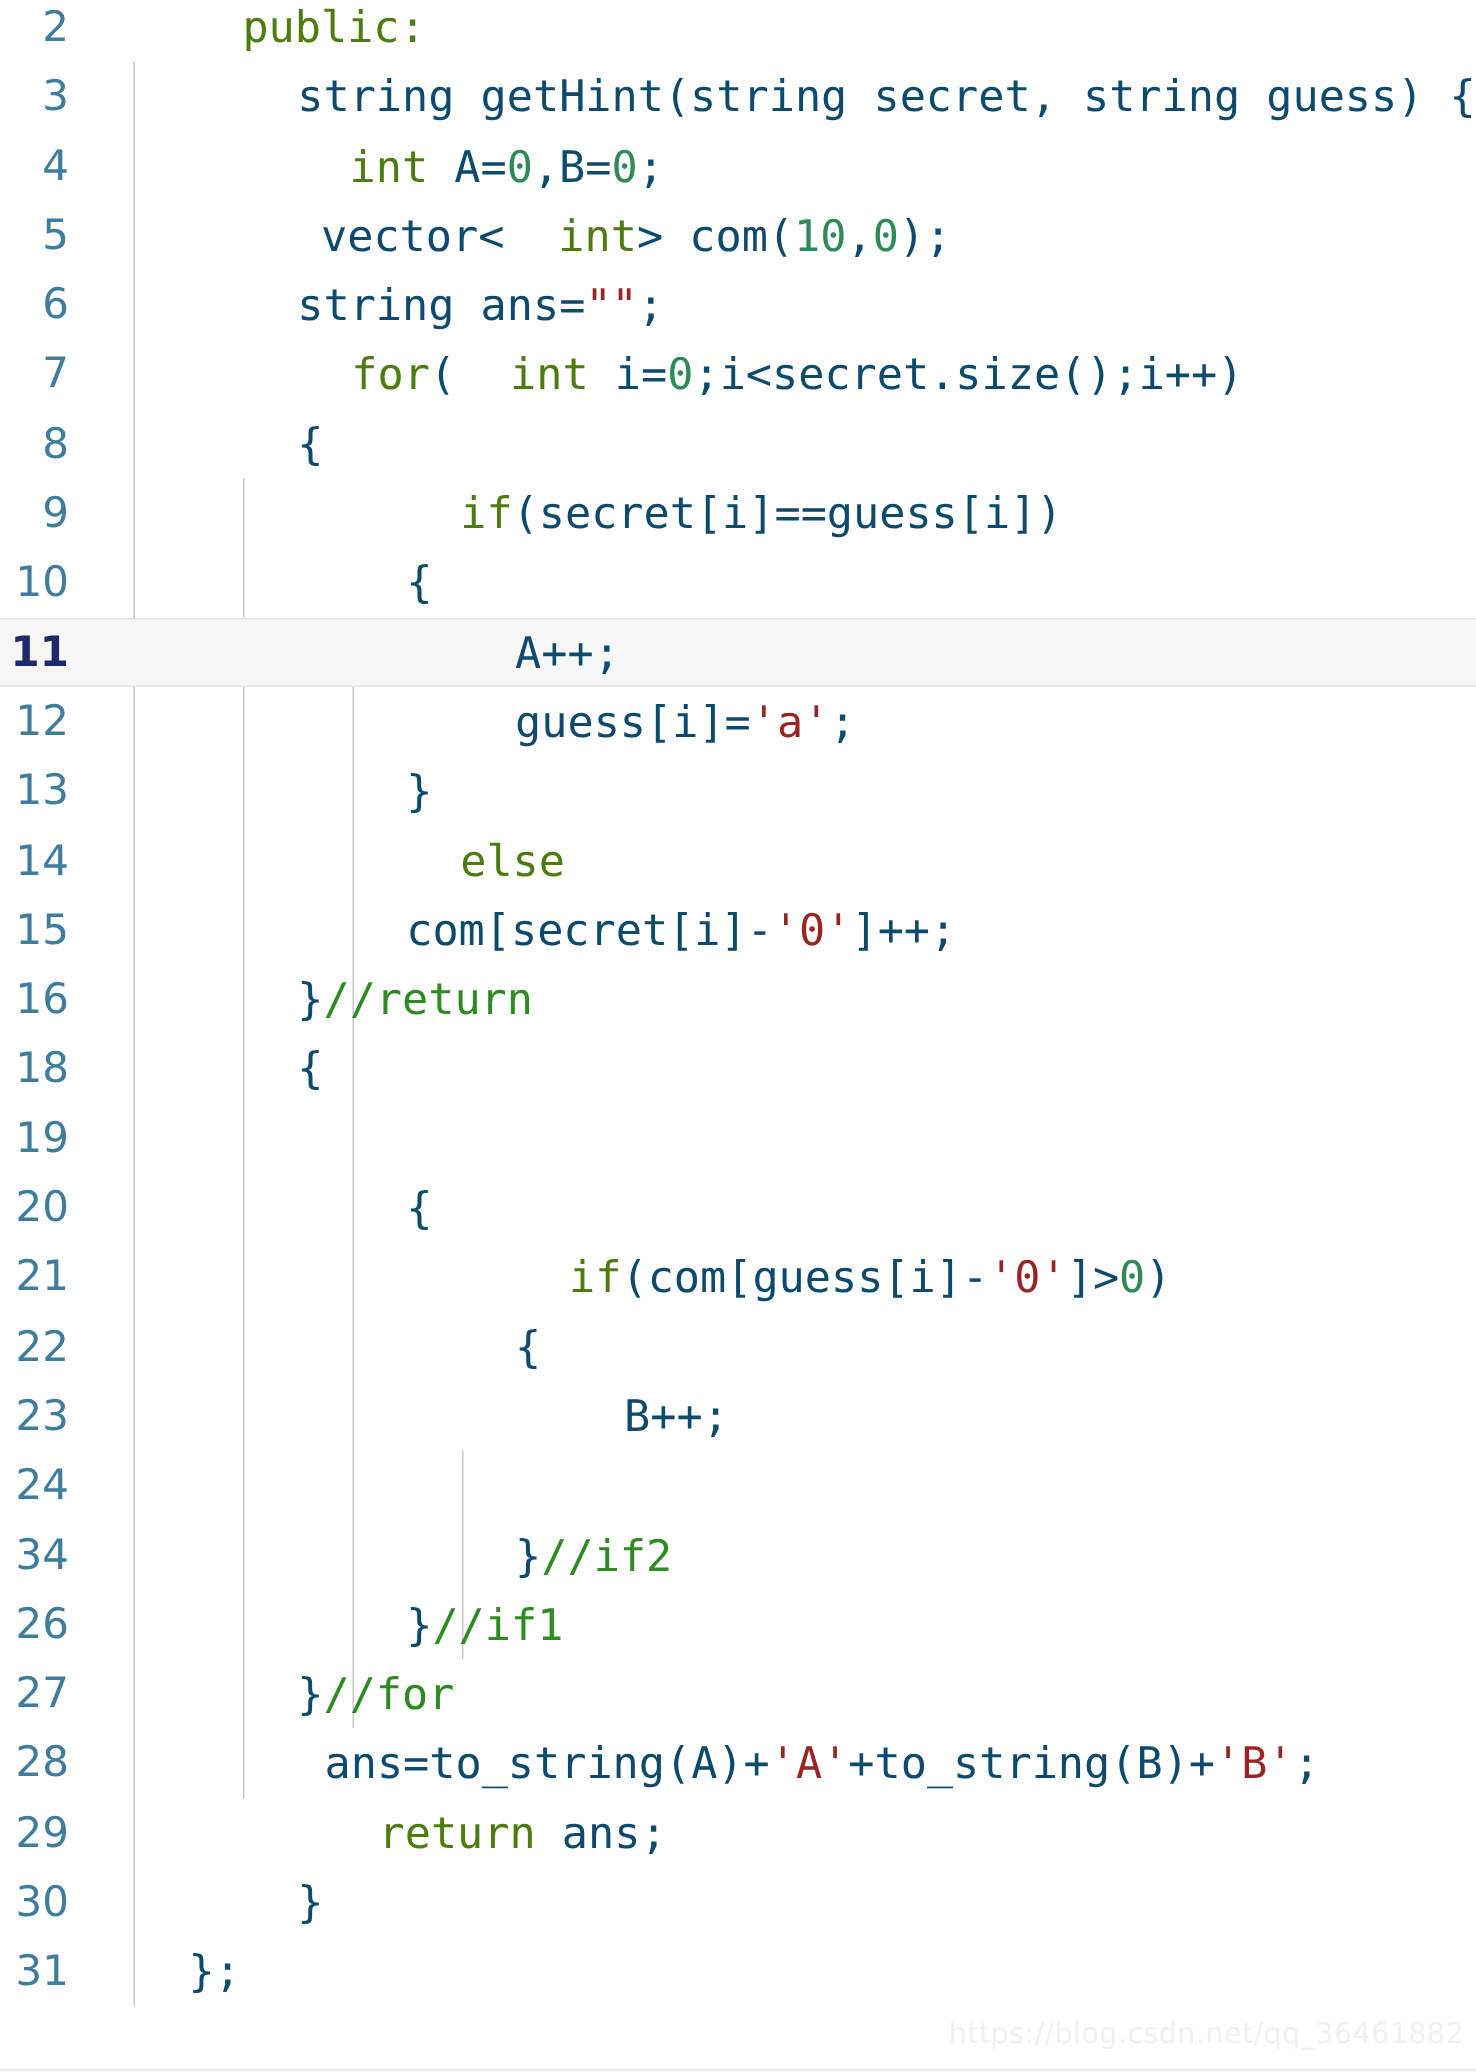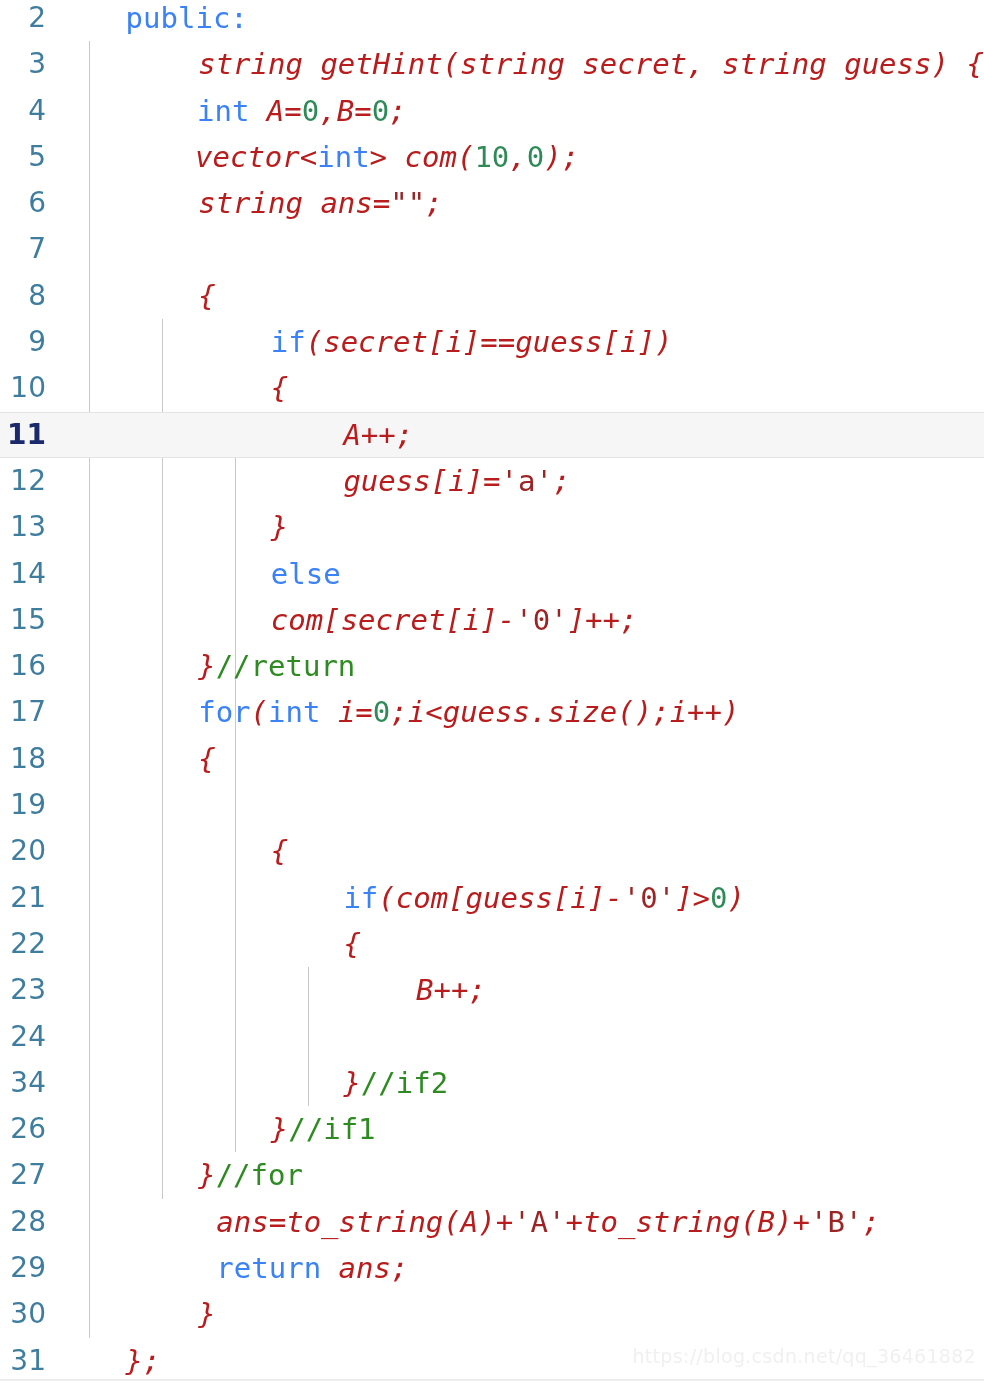--- a/index.html
+++ b/index.html
@@ -72,25 +72,25 @@
   }
 
   .code-text {
     position: absolute;
     left: 53px;
     top: 0;
     color: #1b1b1b;
   }
 
   
-  .tok-kw   { color: #3b82f6; }
+  .tok-kw   { color: #4d7c0f; margin-left: 36px; }
   .tok-num  { color: #2e8b57; }
   .tok-str  { color: #9b2525; }
   .tok-com  { color: #2e8b22; }
-  .tok-pln  { color: #b91c1c; font-style: italic; }
+  .tok-pln  { color: #0c4a6e; }
 
   
   #watermark {
     position: absolute;
     right: 8px;
     bottom: 14px;
     color: #f0f0f0;
     font-family: "DejaVu Sans", "Liberation Sans", sans-serif;
     font-size: 19px;
     letter-spacing: 0.3px;
@@ -115,33 +115,32 @@
       <div class="indent-guide" style="left: 89px; top: 41.3px; height: 1296.4px;"></div>
       <div class="indent-guide" style="left: 162px; top: 319.1px; height: 879.7px;"></div>
       <div class="indent-guide" style="left: 235px; top: 411.7px; height: 740.8px;"></div>
       <div class="indent-guide" style="left: 308px; top: 967.3px; height: 138.9px;"></div>
     </div>
 
   <div id="code-area" style="top: -5px;">
       <div class="code-row"><span class="ln">2</span><span class="code-text" style="left: 125.6px;"><span class="tok-kw">public:</span></span></div>
       <div class="code-row"><span class="ln">3</span><span class="code-text" style="left: 198.2px;"><span class="tok-pln">string getHint(string secret, string guess) {</span></span></div>
       <div class="code-row"><span class="ln">4</span><span class="code-text" style="left: 197px;"><span class="tok-kw">int</span><span class="tok-pln"> A=</span><span class="tok-num">0</span><span class="tok-pln">,B=</span><span class="tok-num">0</span><span class="tok-pln">;</span></span></div>
-      <div class="code-row"><span class="ln">5</span><span class="code-text" style="left: 195px; text-align: right;"><span class="tok-pln">vector&lt;</span><span class="tok-kw">int</span><span class="tok-pln">&gt; com(</span><span class="tok-num">10</span><span class="tok-pln">,</span><span class="tok-num">0</span><span class="tok-pln">);</span></span></div>
+      <div class="code-row"><span class="ln">5</span><span class="code-text" style="left: 214px; text-align: right;"><span class="tok-pln">vector&lt;</span><span class="tok-kw">int</span><span class="tok-pln">&gt; com(</span><span class="tok-num">10</span><span class="tok-pln">,</span><span class="tok-num">0</span><span class="tok-pln">);</span></span></div>
       <div class="code-row"><span class="ln">6</span><span class="code-text" style="left: 198.2px;"><span class="tok-pln">string ans=</span><span class="tok-str">""</span><span class="tok-pln">;</span></span></div>
-      <div class="code-row"><span class="ln">7</span></div>
+      <div class="code-row"><span class="ln">7</span><span class="code-text" style="left: 198.2px;"><span class="tok-kw">for</span><span class="tok-pln">(</span><span class="tok-kw">int</span><span class="tok-pln"> i=</span><span class="tok-num">0</span><span class="tok-pln">;i&lt;secret.size();i++)</span></span></div>
       <div class="code-row"><span class="ln">8</span><span class="code-text" style="left: 198.2px;"><span class="tok-pln">{</span></span></div>
       <div class="code-row"><span class="ln">9</span><span class="code-text" style="left: 270.8px;"><span class="tok-kw">if</span><span class="tok-pln">(secret[i]==guess[i])</span></span></div>
       <div class="code-row"><span class="ln">10</span><span class="code-text" style="left: 270.8px;"><span class="tok-pln">{</span></span></div>
       <div class="code-row current-line"><span class="ln">11</span><span class="code-text" style="left: 343.4px;"><span class="tok-pln">A++;</span></span></div>
       <div class="code-row"><span class="ln">12</span><span class="code-text" style="left: 343.4px;"><span class="tok-pln">guess[i]=</span><span class="tok-str">'a'</span><span class="tok-pln">;</span></span></div>
       <div class="code-row"><span class="ln">13</span><span class="code-text" style="left: 270.8px;"><span class="tok-pln">}</span></span></div>
       <div class="code-row"><span class="ln">14</span><span class="code-text" style="left: 270.8px;"><span class="tok-kw">else</span></span></div>
       <div class="code-row"><span class="ln">15</span><span class="code-text" style="left: 270.8px;"><span class="tok-pln">com[secret[i]-</span><span class="tok-str">'0'</span><span class="tok-pln">]++;</span></span></div>
       <div class="code-row"><span class="ln">16</span><span class="code-text" style="left: 198.2px;"><span class="tok-pln">}</span><span class="tok-com">//return</span></span></div>
-      <div class="code-row"><span class="ln">17</span><span class="code-text" style="left: 198.2px;"><span class="tok-kw">for</span><span class="tok-pln">(</span><span class="tok-kw">int</span><span class="tok-pln"> i=</span><span class="tok-num">0</span><span class="tok-pln">;i&lt;guess.size();i++)</span></span></div>
       <div class="code-row"><span class="ln">18</span><span class="code-text" style="left: 198.2px;"><span class="tok-pln">{</span></span></div>
       <div class="code-row"><span class="ln">19</span></div>
       <div class="code-row"><span class="ln">20</span><span class="code-text" style="left: 270.8px;"><span class="tok-pln">{</span></span></div>
       <div class="code-row"><span class="ln">21</span><span class="code-text" style="left: 343.4px;"><span class="tok-kw">if</span><span class="tok-pln">(com[guess[i]-</span><span class="tok-str">'0'</span><span class="tok-pln">]&gt;</span><span class="tok-num">0</span><span class="tok-pln">)</span></span></div>
       <div class="code-row"><span class="ln">22</span><span class="code-text" style="left: 343.4px;"><span class="tok-pln">{</span></span></div>
       <div class="code-row"><span class="ln">23</span><span class="code-text" style="left: 416px;"><span class="tok-pln">B++;</span></span></div>
       <div class="code-row"><span class="ln">24</span></div>
       <div class="code-row"><span class="ln">34</span><span class="code-text" style="left: 343.4px;"><span class="tok-pln">}</span><span class="tok-com">//if2</span></span></div>
       <div class="code-row"><span class="ln">26</span><span class="code-text" style="left: 270.8px;"><span class="tok-pln">}</span><span class="tok-com">//if1</span></span></div>
       <div class="code-row"><span class="ln">27</span><span class="code-text" style="left: 198.2px;"><span class="tok-pln">}</span><span class="tok-com">//for</span></span></div>

